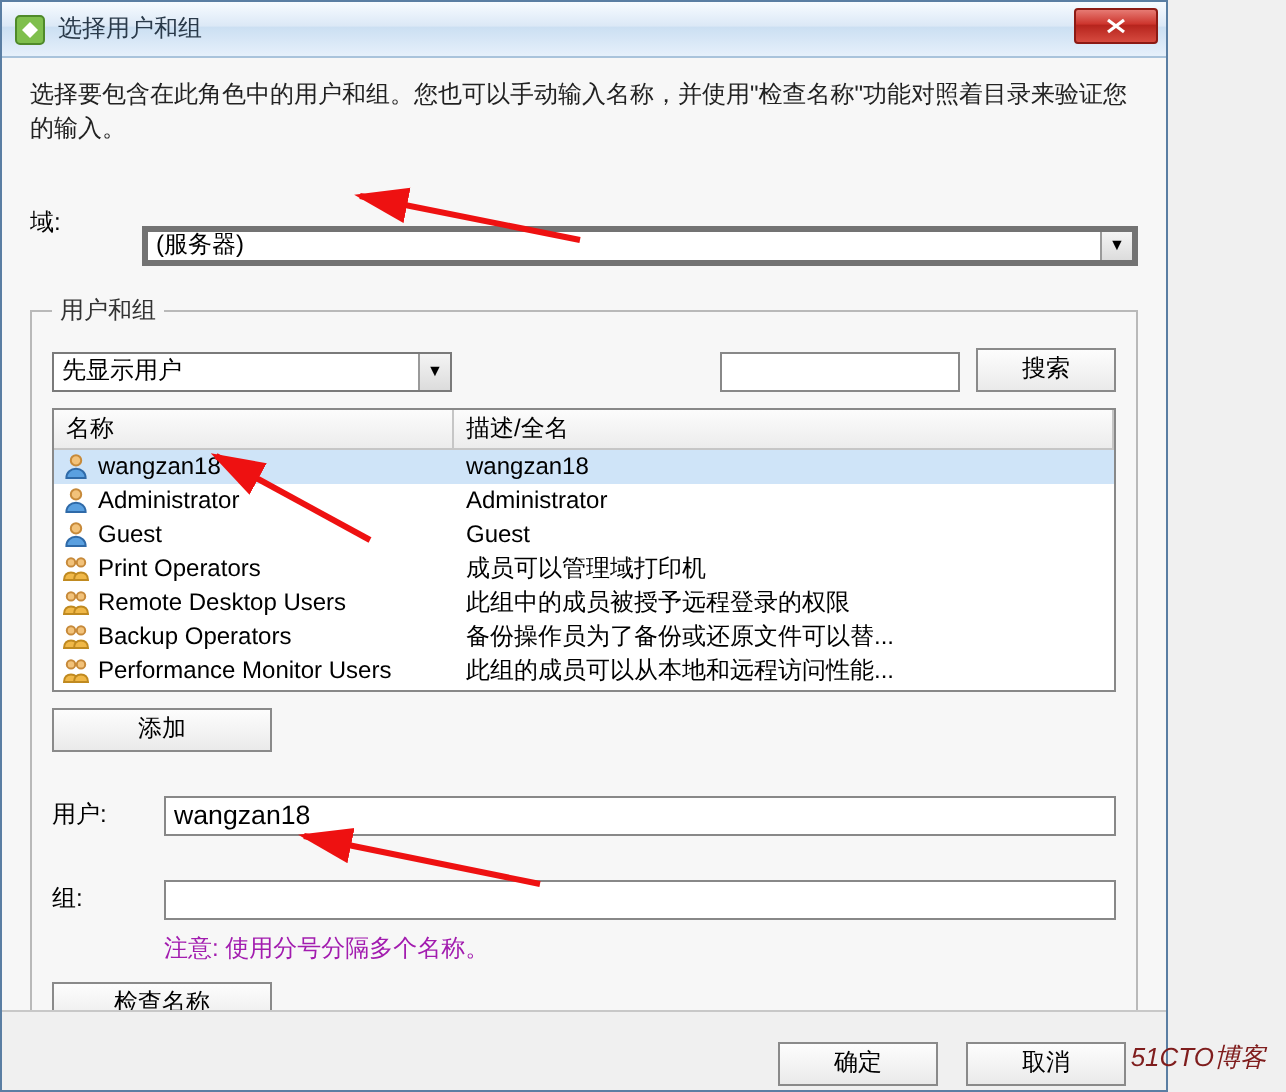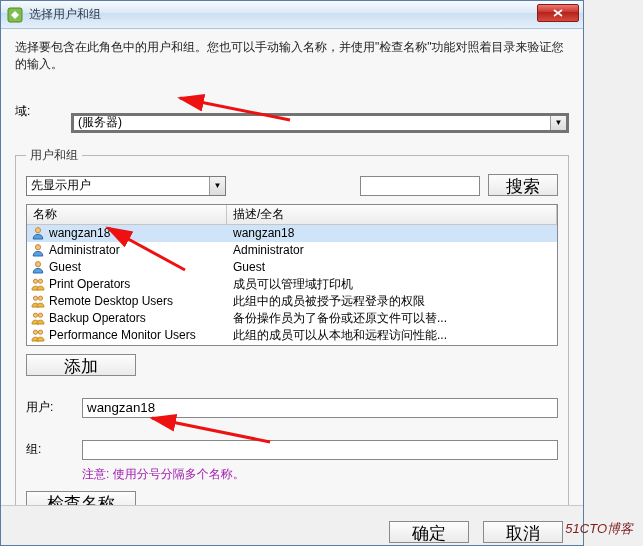--- a/index.html
+++ b/index.html
@@ -93,21 +93,21 @@
       width: 120px;
     }
     .btn {
       height: 22px;
       min-width: 70px;
       background: linear-gradient(#fdfdfd,#eaeaea);
       border: 1px solid #8a8a8a;
       padding: 0 12px;
       cursor: pointer;
       font-family: inherit;
-      font-size: 17px;
+      font-size: 12px;
     }
     .listview {
       border: 1px solid #888;
       height: 142px;
       background: #fff;
       overflow: hidden;
       position: relative;
     }
     .lv-header {
       display: flex;

